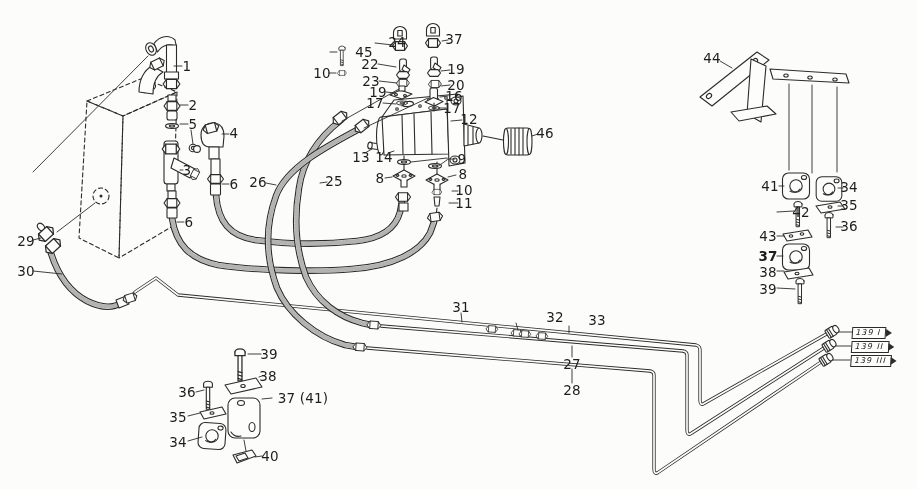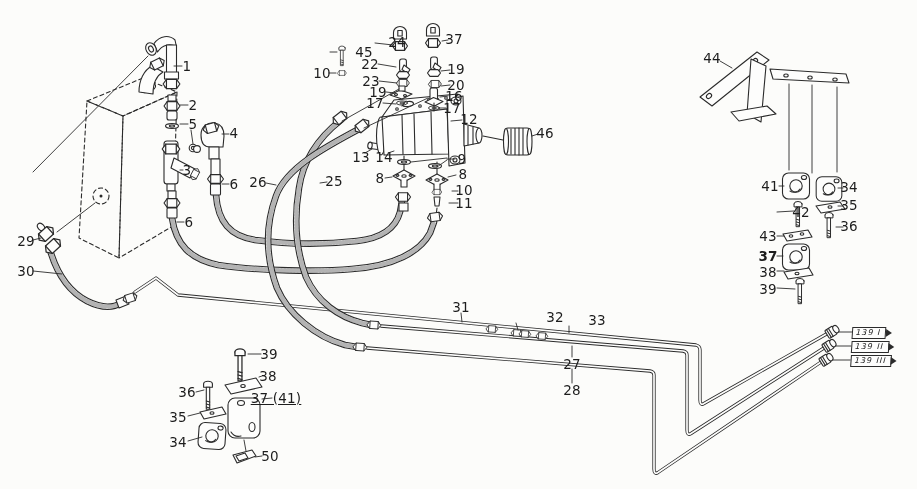--- a/index.html
+++ b/index.html
@@ -435,22 +435,22 @@
       <div class="lbl" style="left: 768px; top: 256px; font-weight: bold;">37</div>
       <div class="lbl" style="left: 768px; top: 272px;">38</div>
       <div class="lbl" style="left: 768px; top: 289px;">39</div>
       <div class="lbl" style="left: 461px; top: 307px; text-align: right;">31</div>
       <div class="lbl" style="left: 515px; top: 317px; margin-left: 40px;">32</div>
       <div class="lbl" style="left: 597px; top: 320px;">33</div>
       <div class="lbl" style="left: 572px; top: 364px;">27</div>
       <div class="lbl" style="left: 572px; top: 390px;">28</div>
       <div class="lbl" style="left: 269px; top: 354px;">39</div>
       <div class="lbl" style="left: 268px; top: 376px;">38</div>
-      <div class="lbl" style="left: 276px; top: 398px; text-decoration: underline;">37 (41)</div>
+      <div class="lbl" style="left: 303px; top: 398px;">37 (41)</div>
       <div class="lbl" style="left: 187px; top: 392px;">36</div>
       <div class="lbl" style="left: 178px; top: 417px;">35</div>
       <div class="lbl" style="left: 178px; top: 442px;">34</div>
-      <div class="lbl" style="left: 270px; top: 456px;">50</div>
+      <div class="lbl" style="left: 270px; top: 456px;">40</div>
       <div class="lbl boxed" style="left: 869px; top: 333px;">139 I</div>
       <div class="lbl boxed" style="left: 870px; top: 347px;">139 II</div>
       <div class="lbl boxed" style="left: 871px; top: 361px;">139 III</div>
     </div>
 </div>
 
 </body></html>

